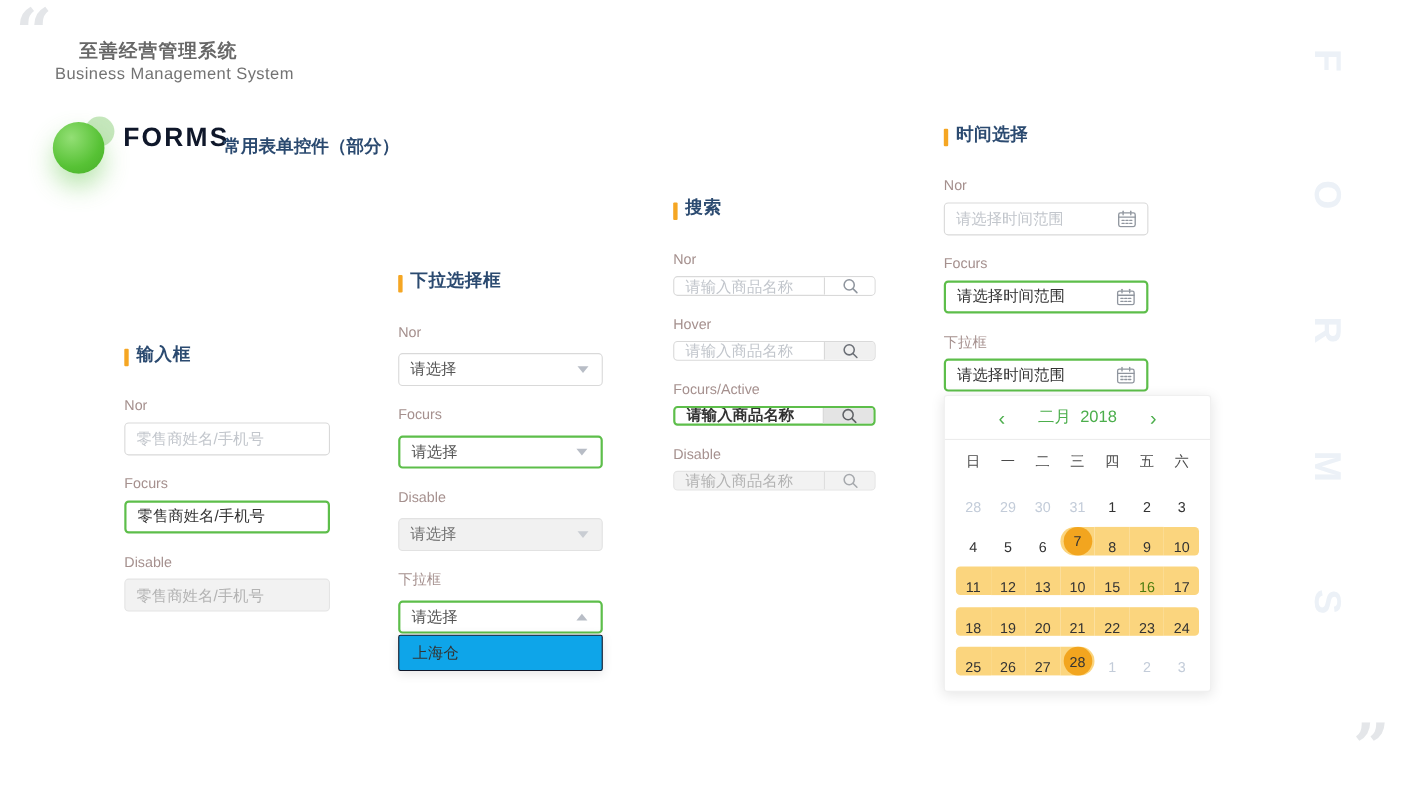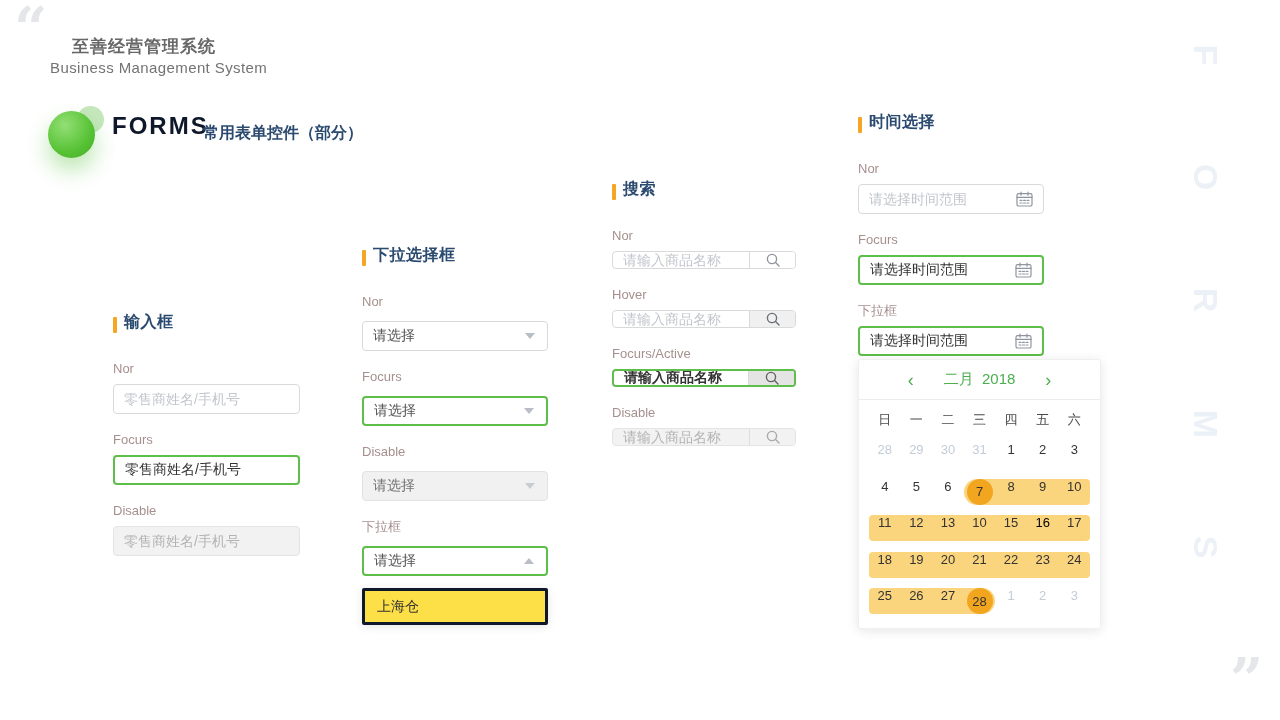--- a/index.html
+++ b/index.html
@@ -43,22 +43,22 @@
   .sel{height:30px;box-sizing:border-box;border:1px solid #d9d9d9;border-radius:4px;display:flex;
        align-items:center;justify-content:space-between;padding:0 12px 0 10px;font-size:14px;color:#555;
        background:#fff;cursor:pointer;margin-top:12px;}
   .sel.green{border:2px solid #5dbe4a;}
   .sel.off{background:#f1f1f1;border-color:#e2e2e2;color:#737373;}
   .tri{width:0;height:0;border-left:5px solid transparent;border-right:5px solid transparent;}
   .tri.down{border-top:6px solid #b8bdc6;}
   .tri.up{border-bottom:6px solid #b8bdc6;}
   .sel.off .tri.down{border-top-color:#c9cdd3;}
   
-  .dd-panel{width:186px;box-sizing:border-box;background:#fde047;border:3px solid #0f172a;border-radius:2px;
-            box-shadow:0 2px 10px rgba(0,0,0,.1);margin-top:12px;position:relative;z-index:5;}
+  .dd-panel{width:186px;box-sizing:border-box;background:#0ea5e9;border:1px solid #0f172a;border-radius:2px;
+            box-shadow:0 2px 10px rgba(0,0,0,.1);margin-top:1px;position:relative;z-index:5;}
   .dd-opt{height:31px;display:flex;align-items:center;padding:0 12px;font-size:14px;color:#333;cursor:pointer;}
   .dd-opt.selected{background:#f5f5f5;color:#5dbe4a;}
   
   .search{height:18px;box-sizing:border-box;border:1px solid #d9d9d9;border-radius:4px;display:flex;
           overflow:hidden;background:#fff;}
   .search input{flex:1;min-width:0;border:none;outline:none;padding:0 10px;font-size:14px;color:#333;
                 font-family:inherit;background:transparent;}
   .search input::placeholder{color:#c2c6cc;}
   .search .s-btn{width:46px;border:none;border-left:1px solid #d9d9d9;background:#fff;display:flex;
                  align-items:center;justify-content:center;cursor:pointer;padding:0;color:#8f959e;}
@@ -80,31 +80,31 @@
   .cal-panel{width:243px;box-sizing:border-box;background:#fff;border:1px solid #f0f0f0;border-radius:3px;
              box-shadow:0 2px 12px rgba(0,0,0,.1);margin-top:3px;position:relative;z-index:5;}
   .cal-head{height:39px;display:flex;align-items:center;justify-content:center;gap:30px;
             border-bottom:1px solid #ececec;color:#4cae4c;}
   .cal-nav{font-size:18px;cursor:pointer;line-height:1;}
   .cal-title{font-size:15px;}
   .cal-body{padding:2px 10px 8px;}
   .cal-week{display:flex;height:35px;align-items:center;}
   .cal-week span{flex:1;text-align:center;font-size:13px;color:#4a4a4a;}
   .cal-row{display:flex;height:36.5px;align-items:center;}
-  .cal-cell{flex:1;height:26px;display:flex;align-items:flex-start;justify-content:center;font-size:13px;
+  .cal-cell{flex:1;height:26px;display:flex;align-items:flex-end;justify-content:center;font-size:13px;
             color:#333;cursor:pointer;}
   .cal-cell.out{color:#c3ccd9;}
   .cal-cell.in{background:#fbd57e;}
   .cal-row .cal-cell.in:first-child{border-radius:4px 0 0 4px;}
   .cal-row .cal-cell.in:last-child{border-radius:0 4px 4px 0;}
   .cal-cell.start{background:#fbd57e;border-radius:13px 0 0 13px;}
   .cal-cell.end{background:#fbd57e;border-radius:0 13px 13px 0;}
   .cal-cell.start .d,.cal-cell.end .d{width:26px;height:26px;border-radius:50%;background:#f2a51f;
             display:flex;align-items:center;justify-content:center;}
-  .cal-cell.today{color:#000000;}
+  .cal-cell.today{color:#4d7c0f;}
 </style>
 </head>
 <body>
 
 <div class="quote open">“</div>
 <div class="quote close">”</div>
 
 <div class="hdr-cn">至善经营管理系统</div>
 <div class="hdr-en">Business Management System</div>
 

